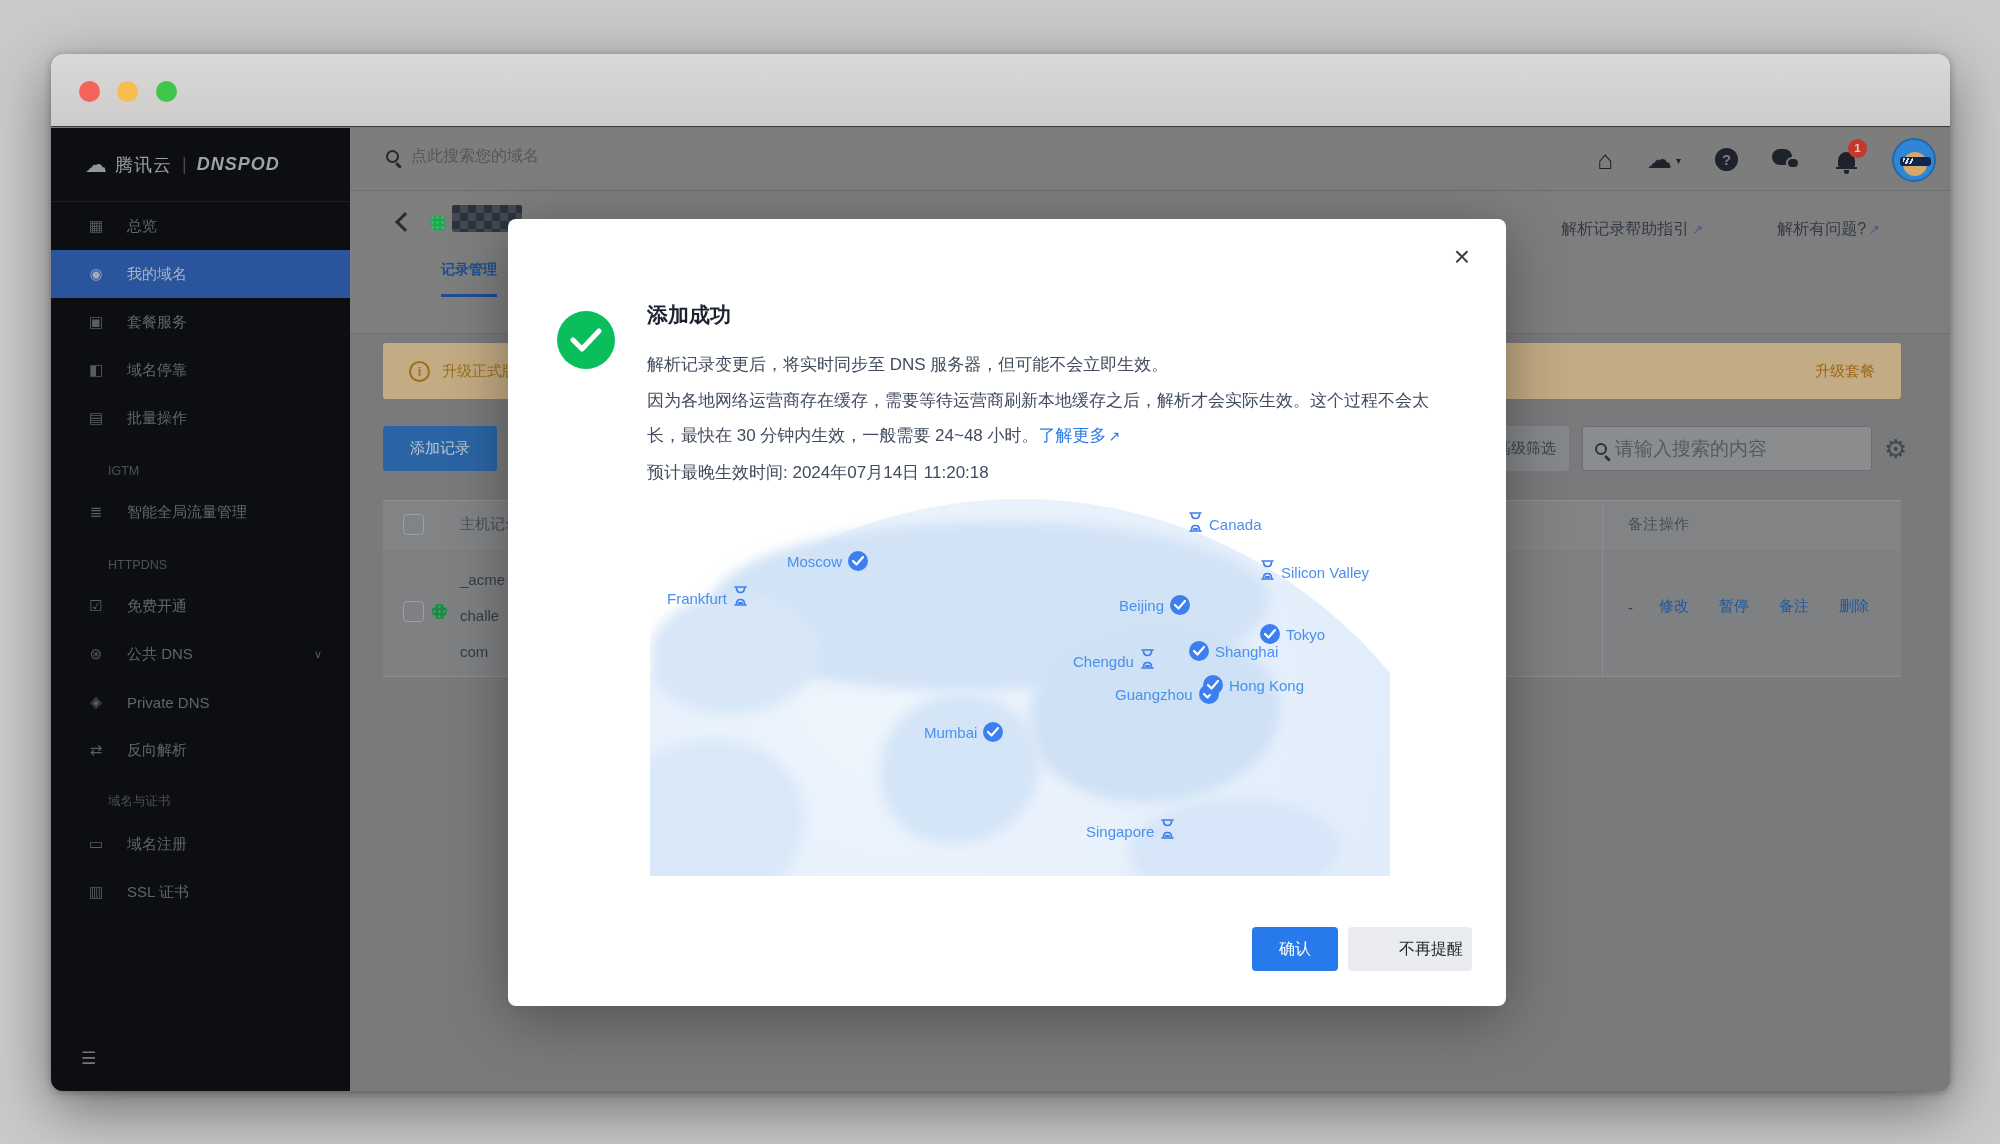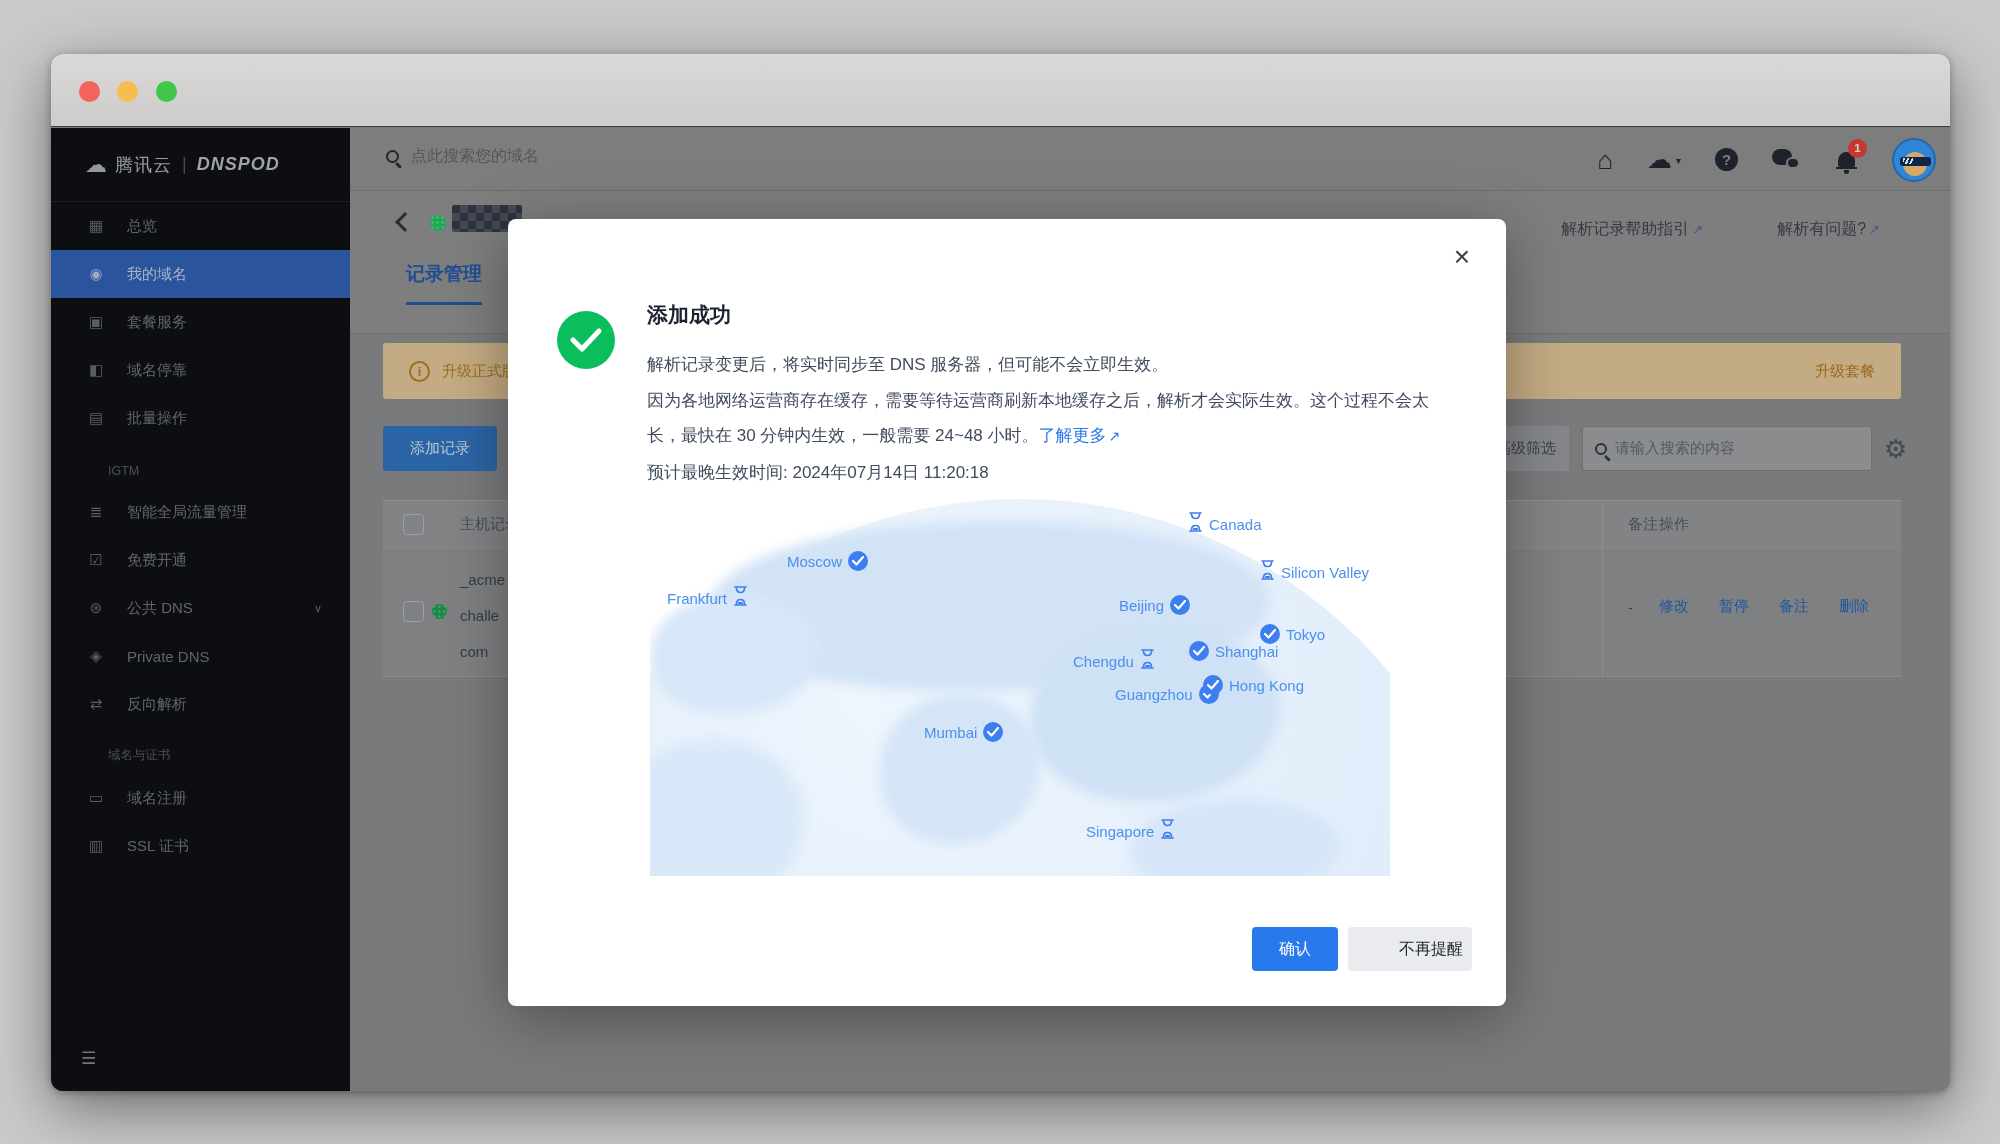--- a/index.html
+++ b/index.html
@@ -59,36 +59,36 @@
   .av-shine { position:absolute; left:9px; top:18px; width:10px; height:6px; background:repeating-linear-gradient(115deg,#cfe4ff 0 2px,#10264a 2px 4px); }
 
   
   .panel { position:absolute; left:299px; top:63px; width:1600px; height:143px; background:#7e7e7f; border-bottom:1px solid #6f7173; }
   .back-arrow { position:absolute; left:48px; top:24px; width:14px; height:14px; border-left:3px solid #262c38; border-bottom:3px solid #262c38; transform:rotate(45deg); cursor:pointer; }
   .dom-dot { position:absolute; left:80px; top:24px; width:16px; height:16px; border-radius:50%; background:#27a557;
     background-image:radial-gradient(#36c468 1px, transparent 1.2px); background-size:5px 5px; }
   .dom-mosaic { position:absolute; left:102px; top:14px; width:70px; height:27px;
     background:repeating-conic-gradient(#434956 0% 25%, #2e333c 0% 50%); background-size:16px 16px; border-radius:2px; }
   .tabs { position:absolute; left:56px; top:70px; display:flex; gap:56px; }
-  .tab { font-size:19px; color:#3f454f; padding-bottom:12px; position:relative; cursor:pointer; white-space:nowrap; }
+  .tab { font-size:14px; color:#3f454f; padding-bottom:12px; position:relative; cursor:pointer; white-space:nowrap;margin-left:35px; }
   .tab.active { color:#1d4e94; font-weight:bold; }
   .tab.active::after { content:''; position:absolute; left:0; right:0; bottom:-6px; height:3px; background:#1d4e94; }
   .help-links { position:absolute; right:70px; top:28px; display:flex; gap:74px; }
   .help-link { font-size:16px; color:#343a43; cursor:pointer; white-space:nowrap; }
   .help-link .up-arrow { font-size:13px; color:#3f5a80; margin-left:3px; }
 
   
   .content { position:absolute; left:299px; top:206px; width:1600px; height:757px; background:#797a7c; }
   .notice { position:absolute; left:33px; top:9px; width:1518px; height:56px; background:#c3ab83; border-radius:3px; display:flex; align-items:center; padding:0 26px; }
   .notice-i { width:21px; height:21px; border-radius:50%; border:2px solid #9d6f1d; color:#9d6f1d; font-size:13px; font-weight:bold; text-align:center; line-height:18px; margin-right:12px; flex:none; }
   .notice-text { color:#9d6f1d; font-size:15px; white-space:nowrap; overflow:hidden; flex:1; }
   .notice-upgrade { color:#9c671a; font-size:15px; white-space:nowrap; cursor:pointer; }
   .btn-add { position:absolute; left:33px; top:92px; width:114px; height:45px; background:#2b64a5; color:#bac7d4; font-size:15px; border:none; border-radius:3px; cursor:pointer; }
   .btn-filter { position:absolute; left:1133px; top:92px; width:86px; height:45px; background:#85878a; color:#3c4249; font-size:15px; border:none; border-radius:3px; cursor:pointer; white-space:nowrap; overflow:hidden; }
-  .search-behind { position:absolute; left:1232px; top:92px; width:290px; height:45px; background:#8a8c8e; border:1px solid #6d6f72; border-radius:3px; display:flex; align-items:center; padding-left:12px; color:#555a61; font-size:15px; }
+  .search-behind { position:absolute; left:1232px; top:92px; width:290px; height:45px; background:#8a8c8e; border:1px solid #6d6f72; border-radius:3px; display:flex; align-items:center; padding-left:12px; color:#555a61; font-size:19px; }
   .search-behind .mag { border-color:#2c313a; width:12px; height:12px; margin-right:8px; }
   .search-behind .mag::after { background:#2c313a; }
   .gear { position:absolute; left:1534px; top:100px; font-size:26px; color:#43474e; cursor:pointer; }
 
   .tbl { position:absolute; left:33px; top:166px; width:1518px; }
   .tbl-head { height:49px; background:#828385; border-top:1px solid #8f9092; border-bottom:1px solid #87888a; position:relative; }
   .tbl-row { height:128px; background:#7f8082; border-bottom:1px solid #8b8c8e; position:relative; }
   .col-div { position:absolute; left:1219px; top:0; bottom:0; width:1px; background:#8c8d90; }
   .cbx { position:absolute; left:20px; width:21px; height:21px; border:1.6px solid #9aa0a7; border-radius:4px; cursor:pointer; }
   .th { position:absolute; color:#484e57; font-size:15px; }
@@ -161,20 +161,21 @@
           </div>
           <div class="side-item">
             <span class="s-icon">▤</span>
             <span>批量操作</span>
           </div>
           <div class="side-section">IGTM</div>
           <div class="side-item">
             <span class="s-icon">≣</span>
             <span>智能全局流量管理</span>
           </div>
+          <div class="side-section">HTTPDNS</div>
           <div class="side-item">
             <span class="s-icon">☑</span>
             <span>免费开通</span>
           </div>
           <div class="side-item">
             <span class="s-icon">⊛</span>
             <span>公共 DNS</span>
             <span class="chev">∨</span>
           </div>
           <div class="side-item">

